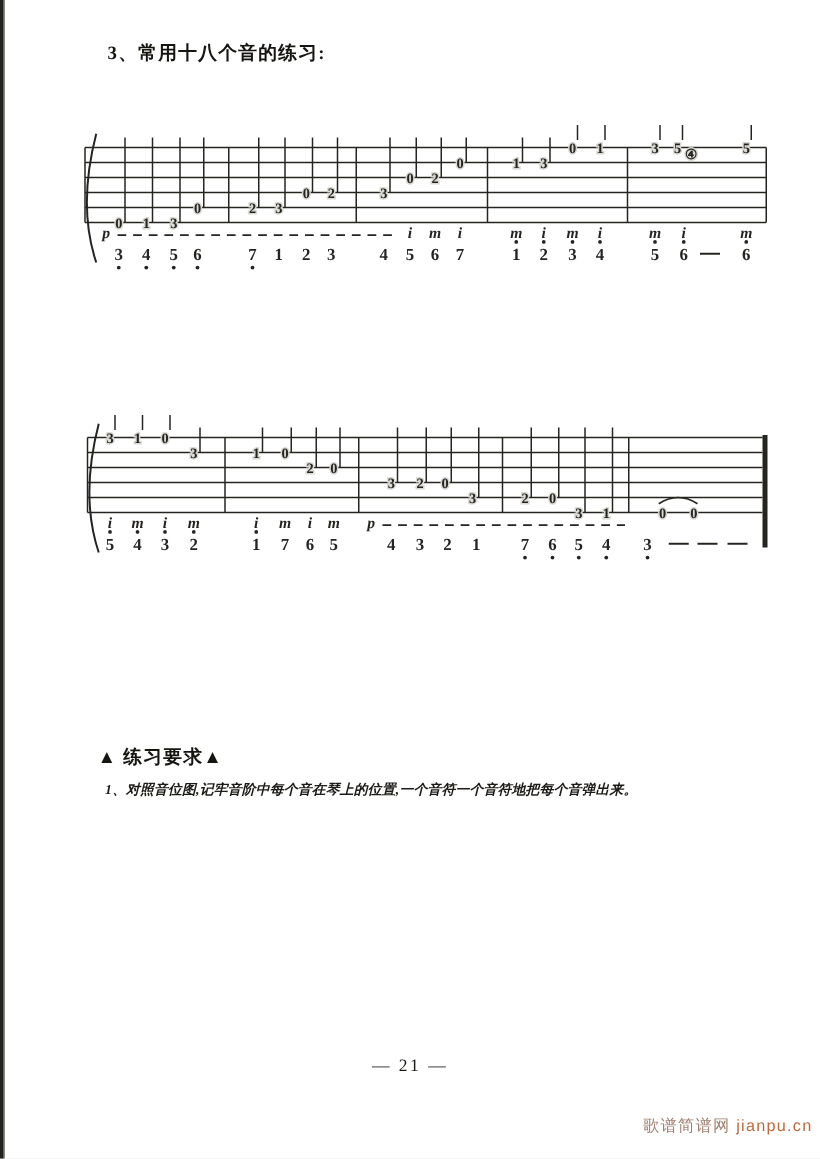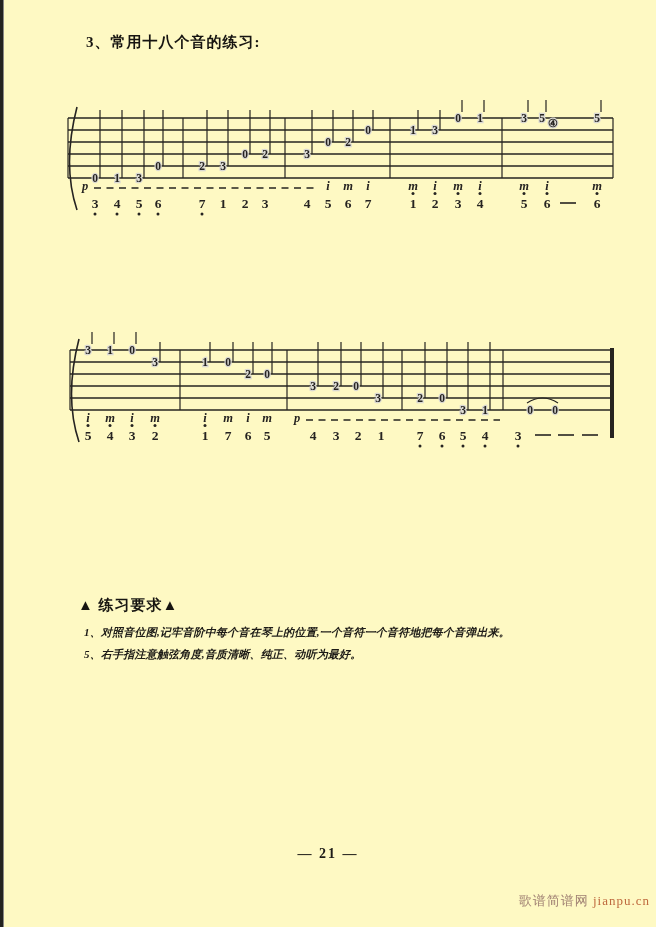--- a/index.html
+++ b/index.html
@@ -1,44 +1,44 @@
 <!DOCTYPE html>
 <html><head>
 <meta charset="utf-8">
 <style>
   html,body{margin:0;padding:0;}
   body{background:#c9c8c5;font-family:"Liberation Serif","DejaVu Serif",serif;}
   .page{
     position:relative;width:656px;height:927px;overflow:hidden;
-    background:#fef9c3;
+    background:#ffffff;
     color:#201e1b;
   }
   .edge-strip{position:absolute;left:0;top:0;width:3px;height:927px;background:#232320;}
   .edge-strip2{position:absolute;left:3px;top:0;width:1px;height:927px;background:#8a8984;}
   .title{
     position:absolute;left:86px;top:33px;
     font-size:15px;font-weight:bold;letter-spacing:1px;color:#171511;
   }
   .tabsvg{position:absolute;left:0;top:0;}
   .req-heading{
     position:absolute;left:78px;top:596px;
     font-size:15px;font-weight:bold;letter-spacing:1px;color:#171511;
   }
   .req-list{position:absolute;left:84px;top:622px;width:560px;}
   .req-item{
     font-size:11px;font-weight:bold;letter-spacing:0.2px;
     line-height:21.5px;white-space:nowrap;color:#1d1b17;font-style:italic;
   }
   .page-number{
     position:absolute;left:0;top:846px;width:656px;text-align:center;
-    font-size:14px;font-weight:bold;letter-spacing:2px;color:#1d1b17;
+    font-size:14px;font-weight:normal;letter-spacing:2px;color:#1d1b17;
   }
   .watermark{
     position:absolute;right:6px;top:892px;font-size:13px;letter-spacing:1px;
-    font-family:Liberation Serif, serif;
+    font-family:Liberation Sans, sans-serif;
   }
   .watermark .cn{color:#a08173;}
   .watermark .url{color:#bf6a3e;}
 </style>
 </head>
 <body>
 
 <div class="page">
   <div class="edge-strip"></div>
   <div class="edge-strip2"></div>
@@ -233,21 +233,20 @@
         <line x1="535" y1="435" x2="551" y2="435" stroke="#262421" stroke-width="1.6"></line>
         <line x1="558" y1="435" x2="574" y2="435" stroke="#262421" stroke-width="1.6"></line>
         <line x1="582" y1="435" x2="598" y2="435" stroke="#262421" stroke-width="1.6"></line>
       </g>
     </svg>
 
   <div class="req-heading">▲ 练习要求▲</div>
 
   <div class="req-list">
     <div class="req-item">1、对照音位图,记牢音阶中每个音在琴上的位置,一个音符一个音符地把每个音弹出来。</div>
-    <div class="req-item">5、右手指注意触弦角度,音质清晰、纯正、动听为最好。</div>
   </div>
 
   <div class="page-number">— 21 —</div>
 
   <div class="watermark">
     <span class="cn">歌谱简谱网</span>
     <span class="url">jianpu.cn</span>
   </div>
 </div>
 

